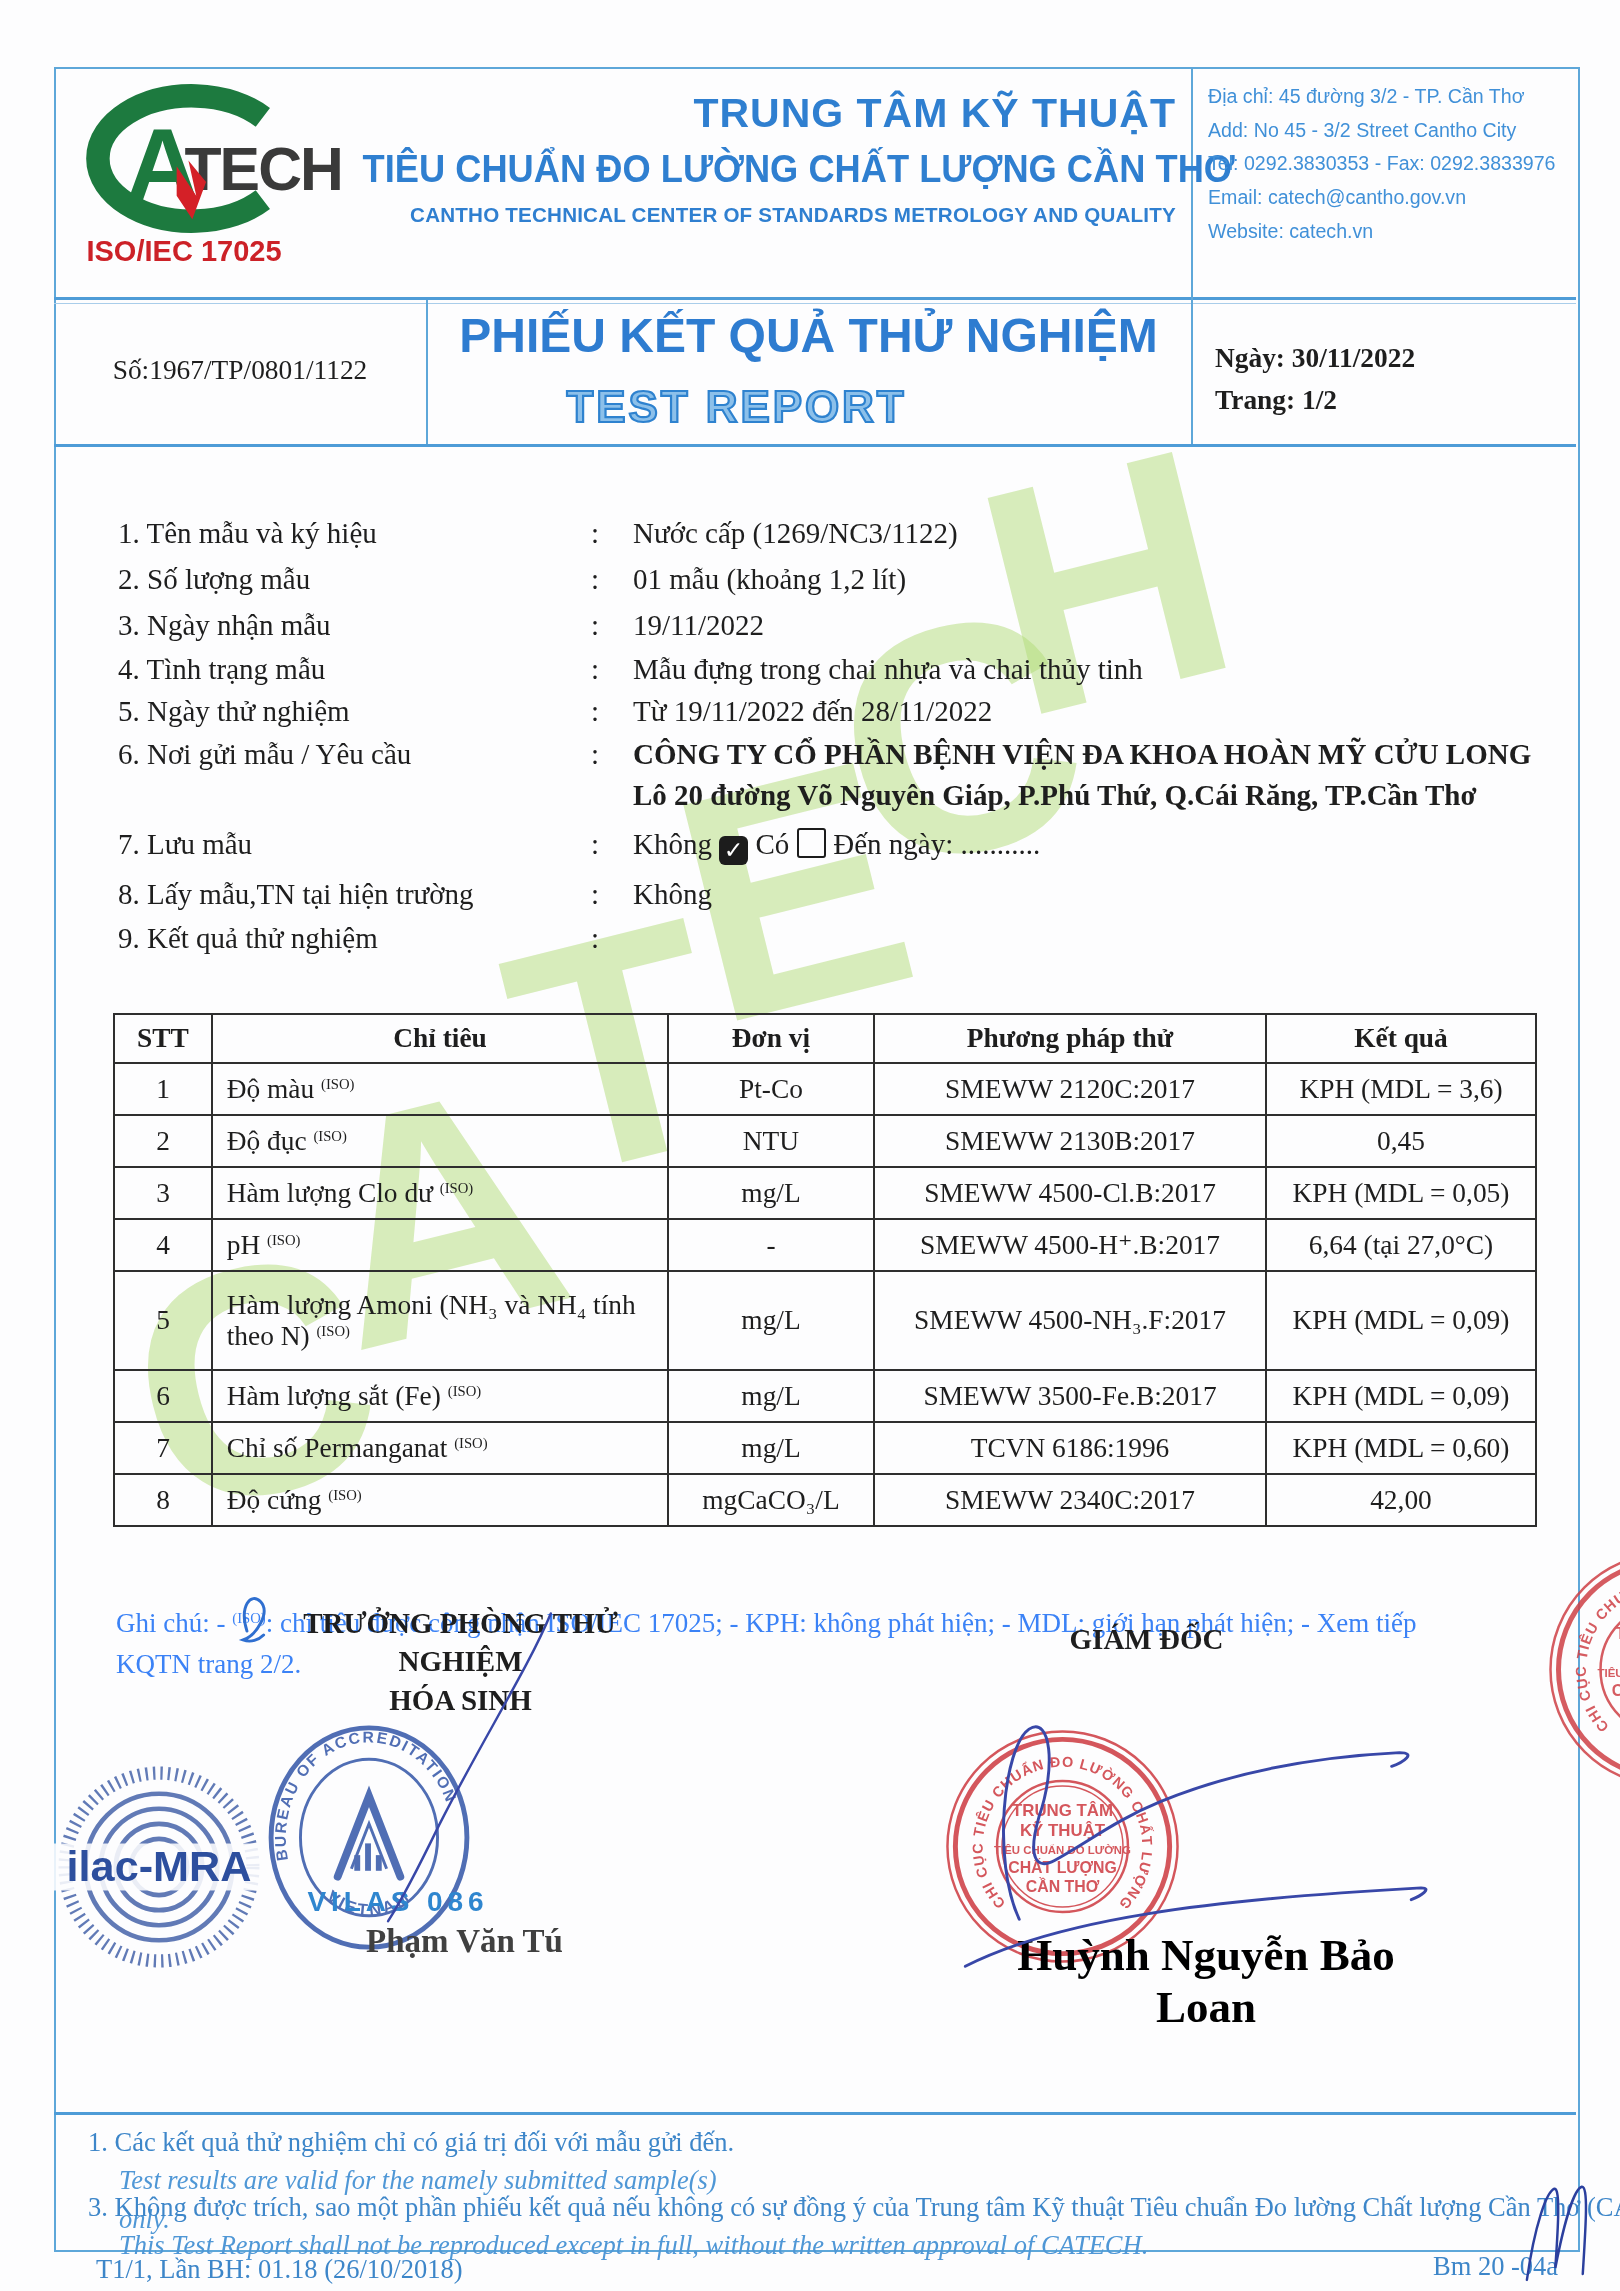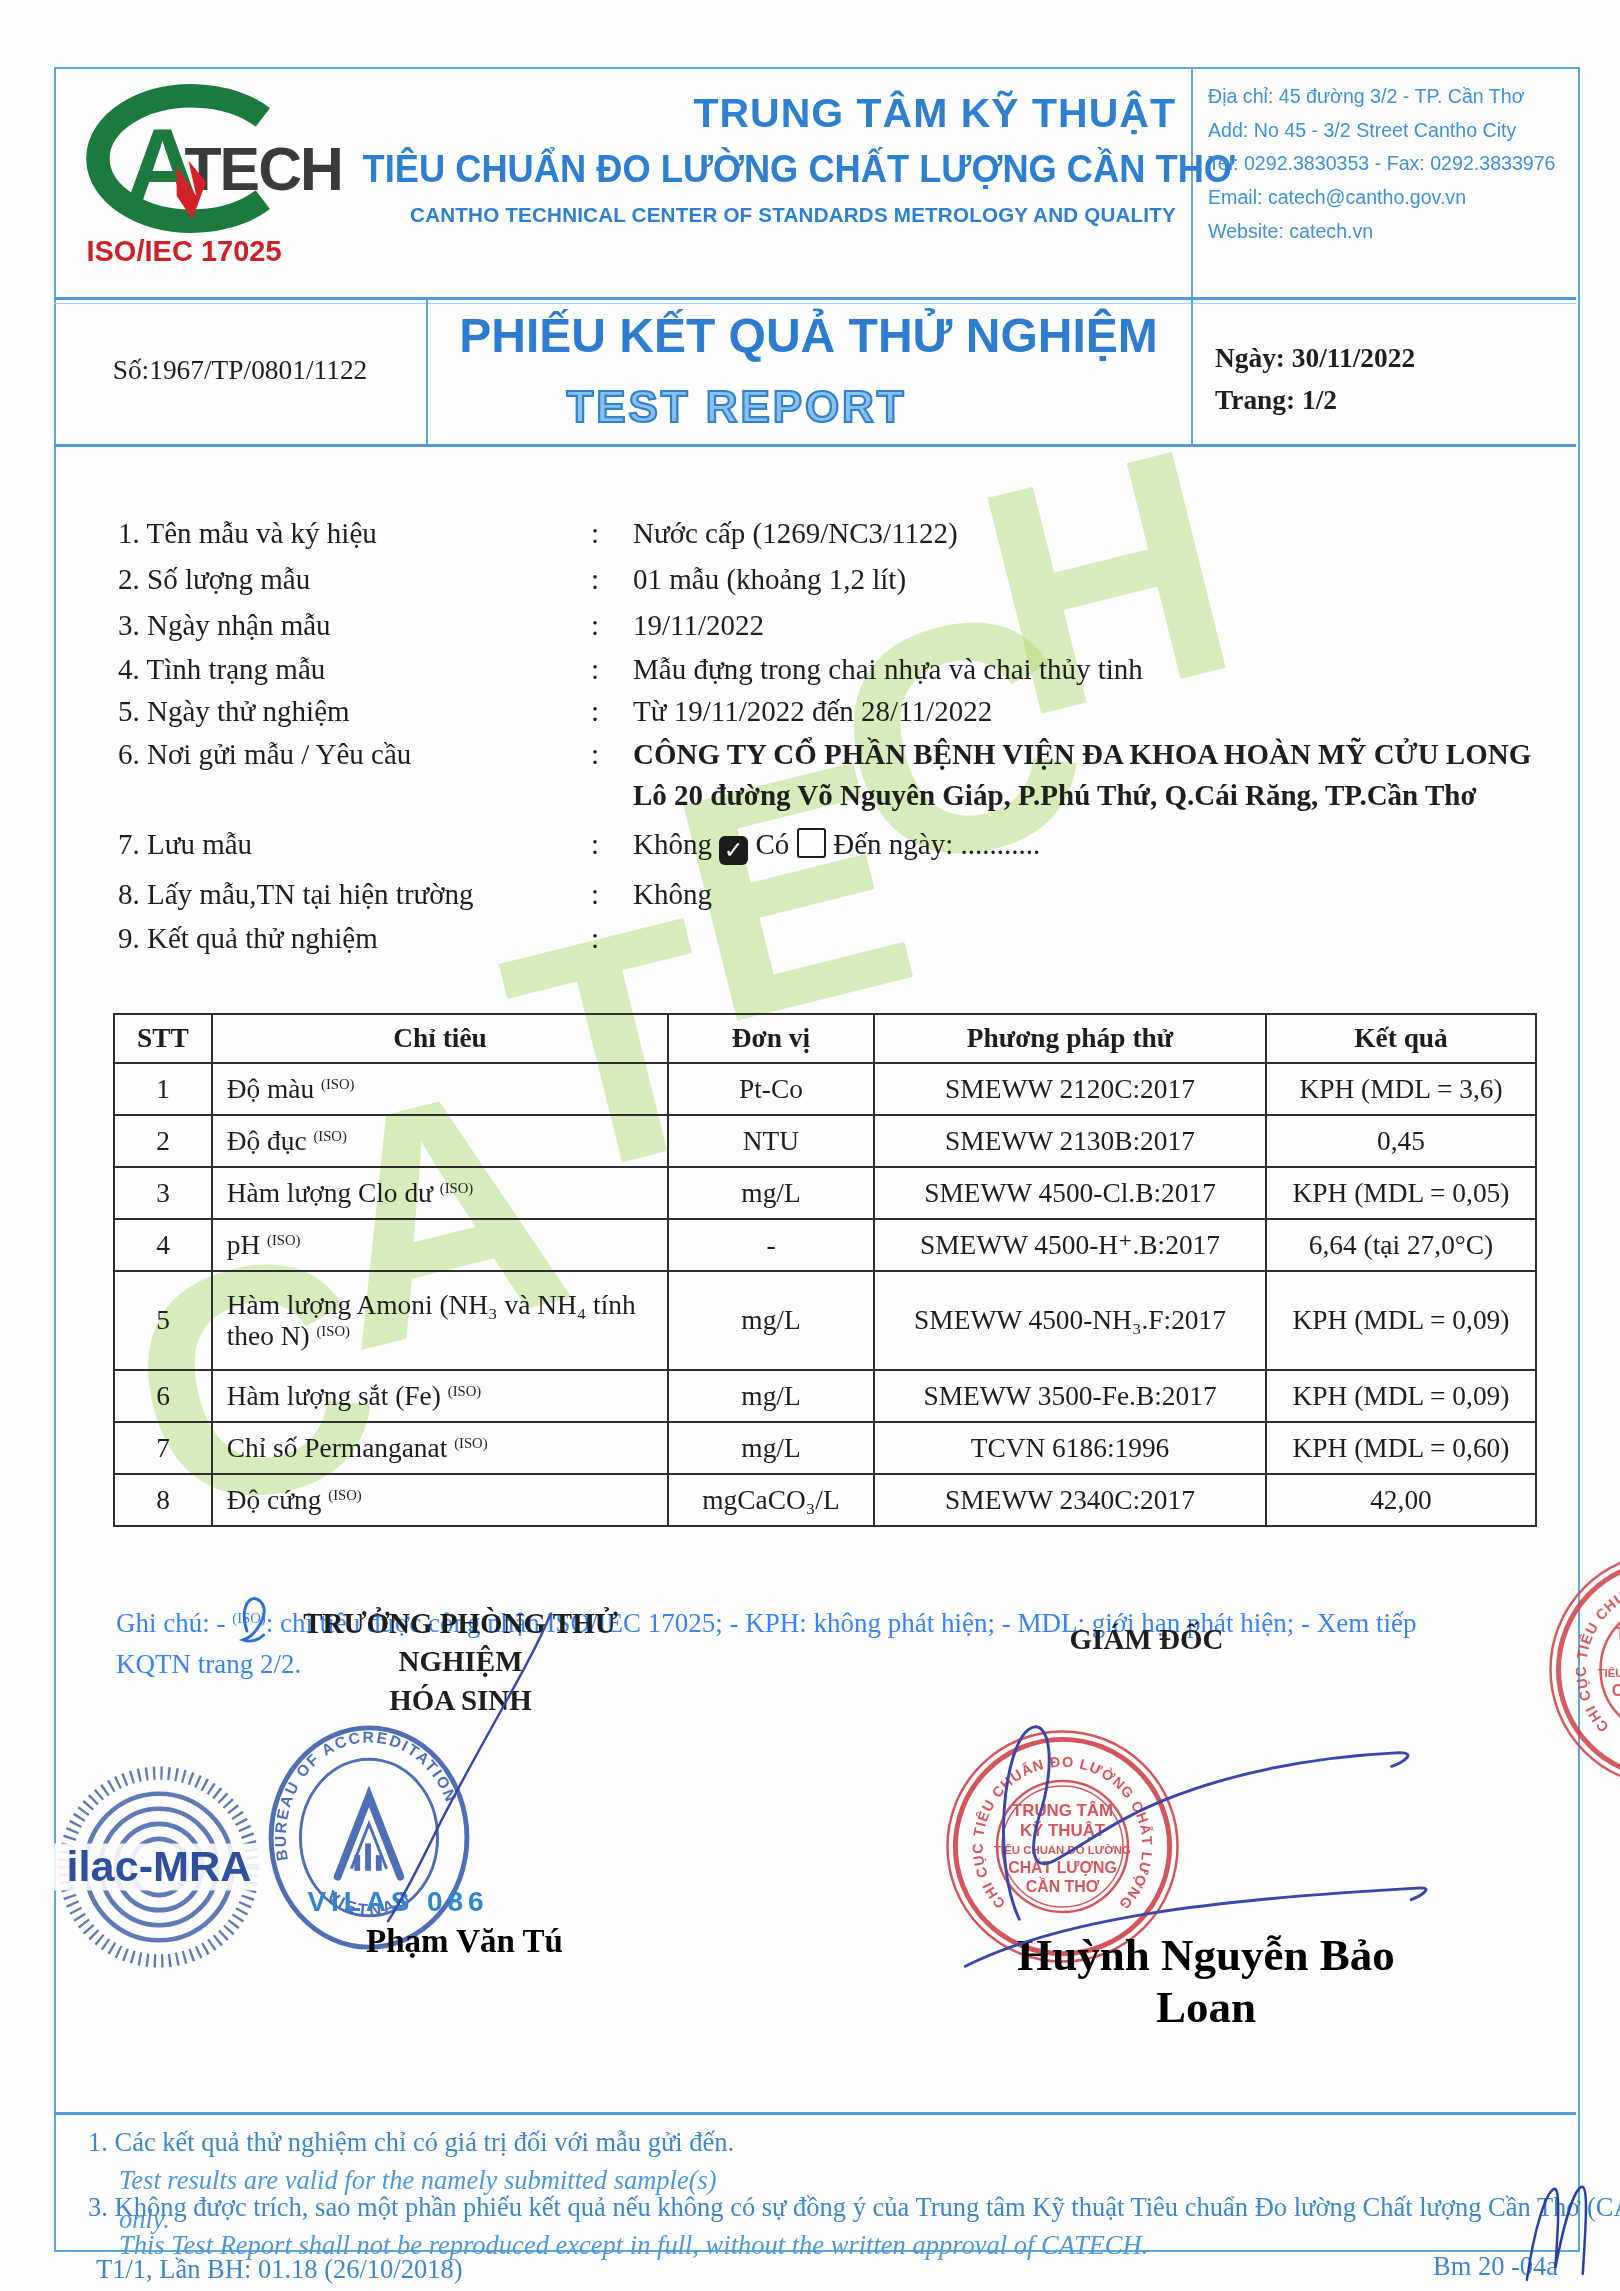--- a/index.html
+++ b/index.html
@@ -50,21 +50,21 @@
   table.results td{text-align:center;}
   table.results td.name{text-align:left; padding-left:13.7px;}
   tr.rn{height:52px;} tr.rt{height:99px;}
   sup.iso{font-size:14.7px; vertical-align:8.8px; letter-spacing:0;}
   .ghichu{left:116px; top:1603px; width:1421px; font-size:27px; z-index:3; line-height:1.52; color:#3b82f6;}
   
   .sig-title-left{left:245px; top:1604px; width:431px; text-align:center; font-weight:bold; font-size:29px; z-index:4; line-height:1.32;}
   .sig-title-right{left:1019px; top:1623px; width:255px; text-align:center; font-weight:bold; font-size:29px; z-index:4;}
   .vilas{left:290px; top:1886px; width:216px; text-align:center; z-index:4;
       font-family:"Liberation Sans","DejaVu Sans",sans-serif; font-weight:bold; font-size:28px; color:#2f86cf; letter-spacing:4.9px;}
-  .name-left{left:337px; top:1923px; width:255px; text-align:center; font-weight:bold; font-size:33px; color:#000000; z-index:4;}
+  .name-left{left:337px; top:1923px; width:255px; text-align:center; font-weight:bold; font-size:33px; color:#404040; z-index:4;}
   .name-right{left:1010px; top:1929px; width:392px; text-align:center; font-weight:bold; font-size:45px; color:#000000; z-index:4;}
   
   .wm{z-index:0; font-family:"Liberation Sans","DejaVu Sans",sans-serif; font-weight:bold;
       font-size:323px; line-height:1; color:rgba(178,219,120,0.5); transform:rotate(-14deg);}
   
   .fnote{z-index:3; color:#3d86c9; font-size:26.5px; line-height:1.45;}
   .fnote .en{font-style:italic; color:#4f97d6;}
   .formline{z-index:3; color:#3d86c9; font-size:26.5px;}
   svg{overflow:visible;}
 </style>

